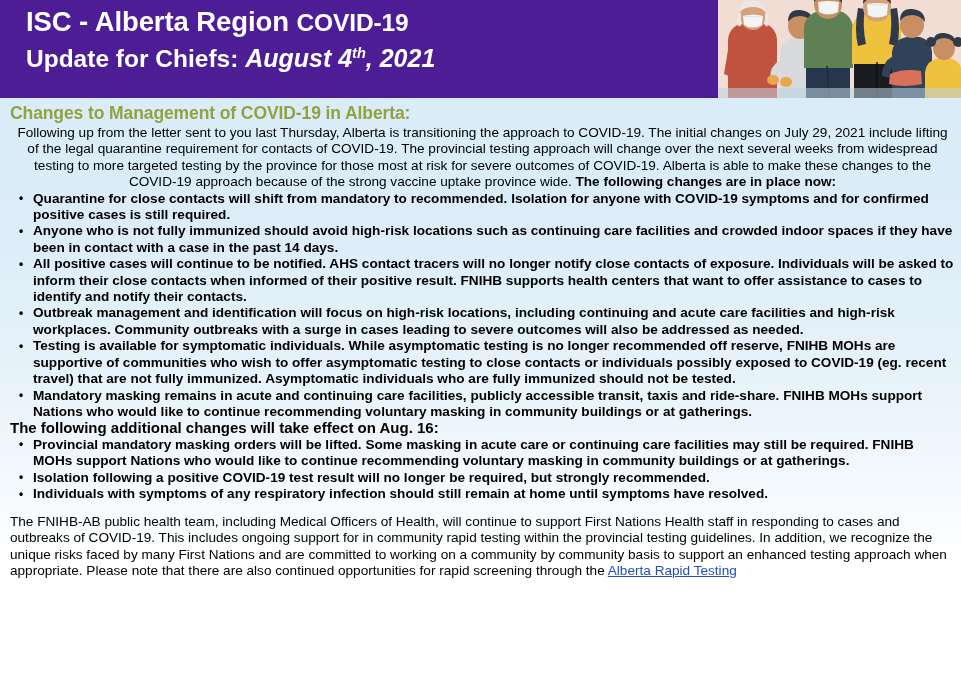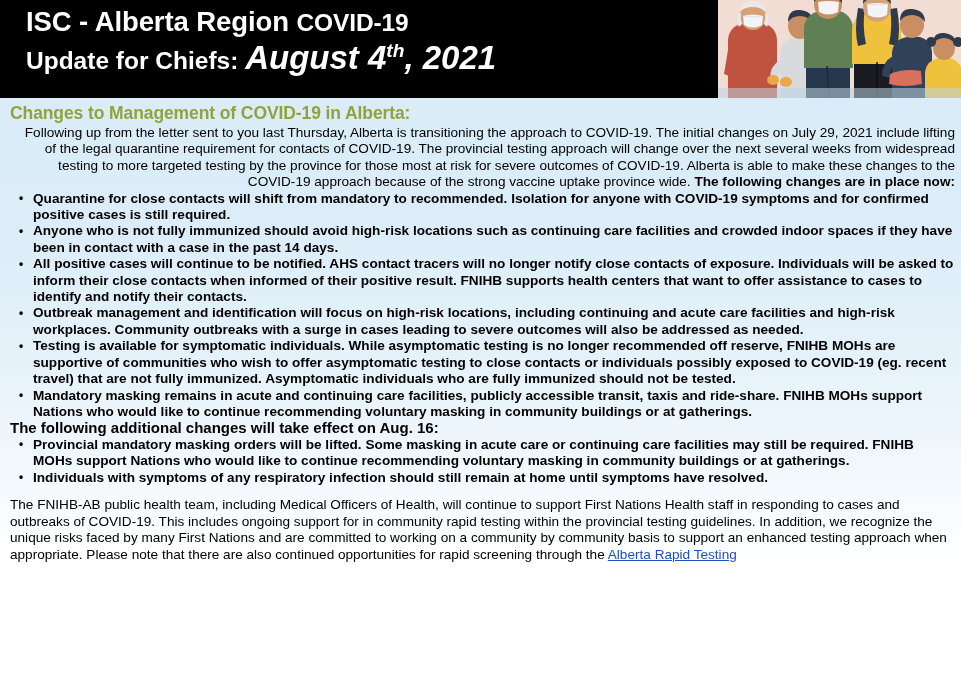--- a/index.html
+++ b/index.html
@@ -15,21 +15,21 @@
     background: #ffffff;
     color: #000000;
     position: relative;
   }
 
   
   .header {
     position: relative;
     width: 961px;
     height: 98px;
-    background: #000000;
+    background: #4c1d95;
     overflow: hidden;
   }
 
   .header-title-wrap {
     position: absolute;
     left: 26px;
     top: 3px;
     width: 690px;
   }
 
@@ -51,21 +51,21 @@
     color: #ffffff;
     font-weight: bold;
     font-size: 24.5px;
     line-height: 34px;
     white-space: nowrap;
   }
 
   .title-line2 .date {
     font-style: italic;
     font-weight: bold;
-    font-size: 33px;
+    font-size: 25px;
   }
 
   .title-line2 .date sup {
     font-size: 0.58em;
     vertical-align: super;
     line-height: 0;
   }
 
   
   .illo {
@@ -110,21 +110,21 @@
     font-weight: bold;
     font-size: 17.5px;
     line-height: 22px;
     margin: 0 0 1px 2px;
     letter-spacing: -0.1px;
   }
 
   .para {
     font-size: 13.6px;
     line-height: 16.4px;
-    text-align: right;
+    text-align: center;
     margin: 0 0 0 2px;
   }
 
   .para b { font-weight: bold; }
 
   ul.bullets {
     list-style: none;
     margin: 0;
     padding: 0;
     font-weight: bold;
@@ -263,18 +263,19 @@
       <li>All positive cases will continue to be notified. AHS contact tracers will no longer notify close contacts of exposure. Individuals will be asked to inform their close contacts when informed of their positive result. FNIHB supports health centers that want to offer assistance to cases to identify and notify their contacts.</li>
       <li>Outbreak management and identification will focus on high-risk locations, including continuing and acute care facilities and high-risk workplaces. Community outbreaks with a surge in cases leading to severe outcomes will also be addressed as needed.</li>
       <li>Testing is available for symptomatic individuals. While asymptomatic testing is no longer recommended off reserve,  FNIHB MOHs are supportive of communities who wish to offer asymptomatic testing to close contacts or individuals possibly exposed to COVID-19 (eg. recent travel) that are not fully immunized.  Asymptomatic individuals who are fully immunized should not be tested.</li>
       <li>Mandatory masking remains in acute and continuing care facilities, publicly accessible transit, taxis and ride-share.  FNIHB MOHs support Nations who would like to continue recommending voluntary masking in community buildings or at gatherings.</li>
     </ul>
 
   <div class="subheading">The following additional changes will take effect on Aug. 16:</div>
 
   <ul class="bullets" id="future-changes-list">
       <li>Provincial mandatory masking orders will be lifted. Some masking in acute care or continuing care facilities may still be required. FNIHB MOHs support Nations who would like to continue recommending voluntary masking in community buildings or at gatherings.</li>
+      <li>Isolation following a positive COVID-19 test result will no longer be required, but strongly recommended.</li>
       <li>Individuals with symptoms of any respiratory infection should still remain at home until symptoms have resolved.</li>
     </ul>
 
   <p class="closing"><span>The FNIHB-AB public health team, including Medical Officers of Health, will continue to support First Nations Health staff in responding to cases and outbreaks of COVID-19. This includes ongoing support for in community rapid testing within the provincial testing guidelines. In addition, we recognize the unique risks faced by many First Nations and are committed to working on a community by community basis to support an enhanced testing approach when appropriate. Please note that there are also continued opportunities for rapid screening through the </span><a class="link" href="#">Alberta Rapid Testing</a></p>
 
 </div>
 
 </body></html>

